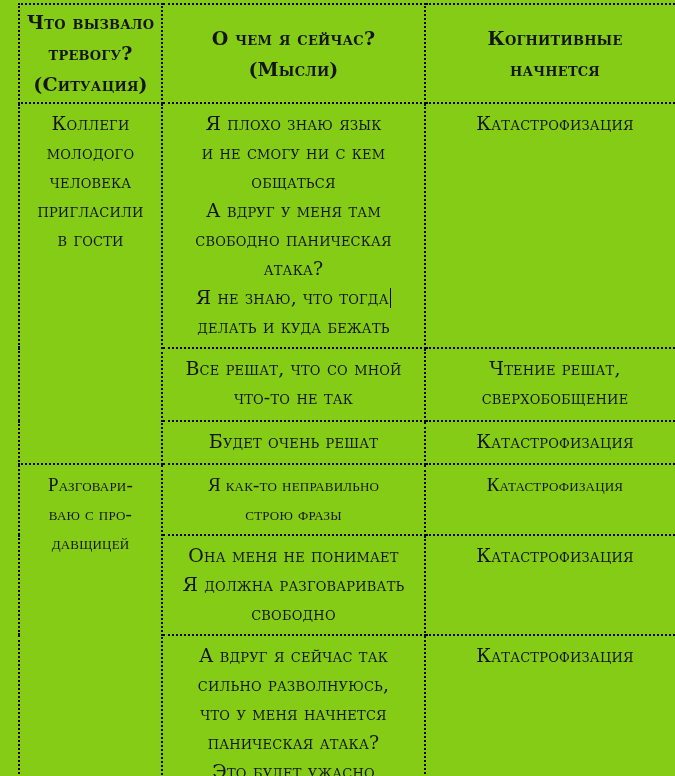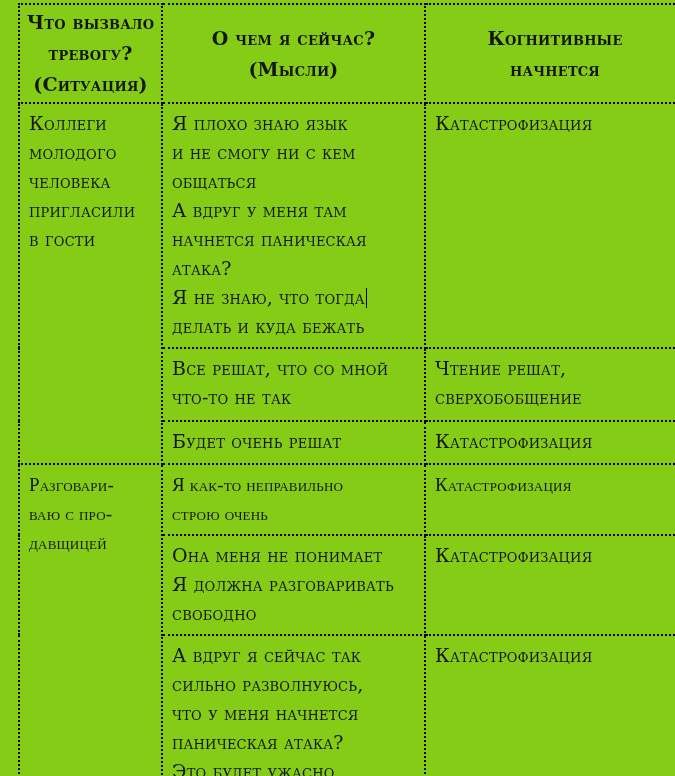--- a/index.html
+++ b/index.html
@@ -37,21 +37,21 @@
   }
   table.cbt th {
     font-weight: bold;
     text-align: center;
     vertical-align: middle;
     line-height: 31px;
     padding: 2px 2px;
   }
   table.cbt td {
     padding: 5px 9px 6px 9px;
-    text-align: left;
+    text-align: center;
     font-weight: normal;
   }
   tr.row-header { height: 97px; }
   tr.g1r1 { height: 232px; }
   tr.g1r2 { height: 73px; }
   tr.g1r3 { height: 43px; }
   tr.g2r1 { height: 71px; font-family: Liberation Serif, serif; }
   tr.g2r2 { height: 96px; }
   tr.g2r3 { height: 153px; }
   .text-cursor {
@@ -88,42 +88,42 @@
       <tr class="g1r1">
         <td rowspan="3">Коллеги
 молодого
 человека
 пригласили
 в гости</td>
         <td><span>Я плохо знаю язык
 и не смогу ни с кем
 общаться
 А вдруг у меня там
-начнется паническая
+свободно паническая
 атака?
 Я не знаю, что тогда</span><span class="text-cursor"></span><span>
 делать и куда бежать</span></td>
         <td>Катастрофизация</td>
       </tr>
       <tr class="g1r2">
         <td>Все решат, что со мной
 что-то не так</td>
         <td>Чтение решат,
 сверхобобщение</td>
       </tr>
       <tr class="g1r3">
         <td>Будет очень решат</td>
         <td>Катастрофизация</td>
       </tr>
       <tr class="g2r1">
         <td rowspan="3">Разговари-
 ваю с про-
 давщицей</td>
         <td>Я как-то неправильно
-строю очень</td>
+строю фразы</td>
         <td>Катастрофизация</td>
       </tr>
       <tr class="g2r2">
         <td>Она меня не понимает
 Я должна разговаривать
 свободно</td>
         <td>Катастрофизация</td>
       </tr>
       <tr class="g2r3">
         <td>А вдруг я сейчас так

